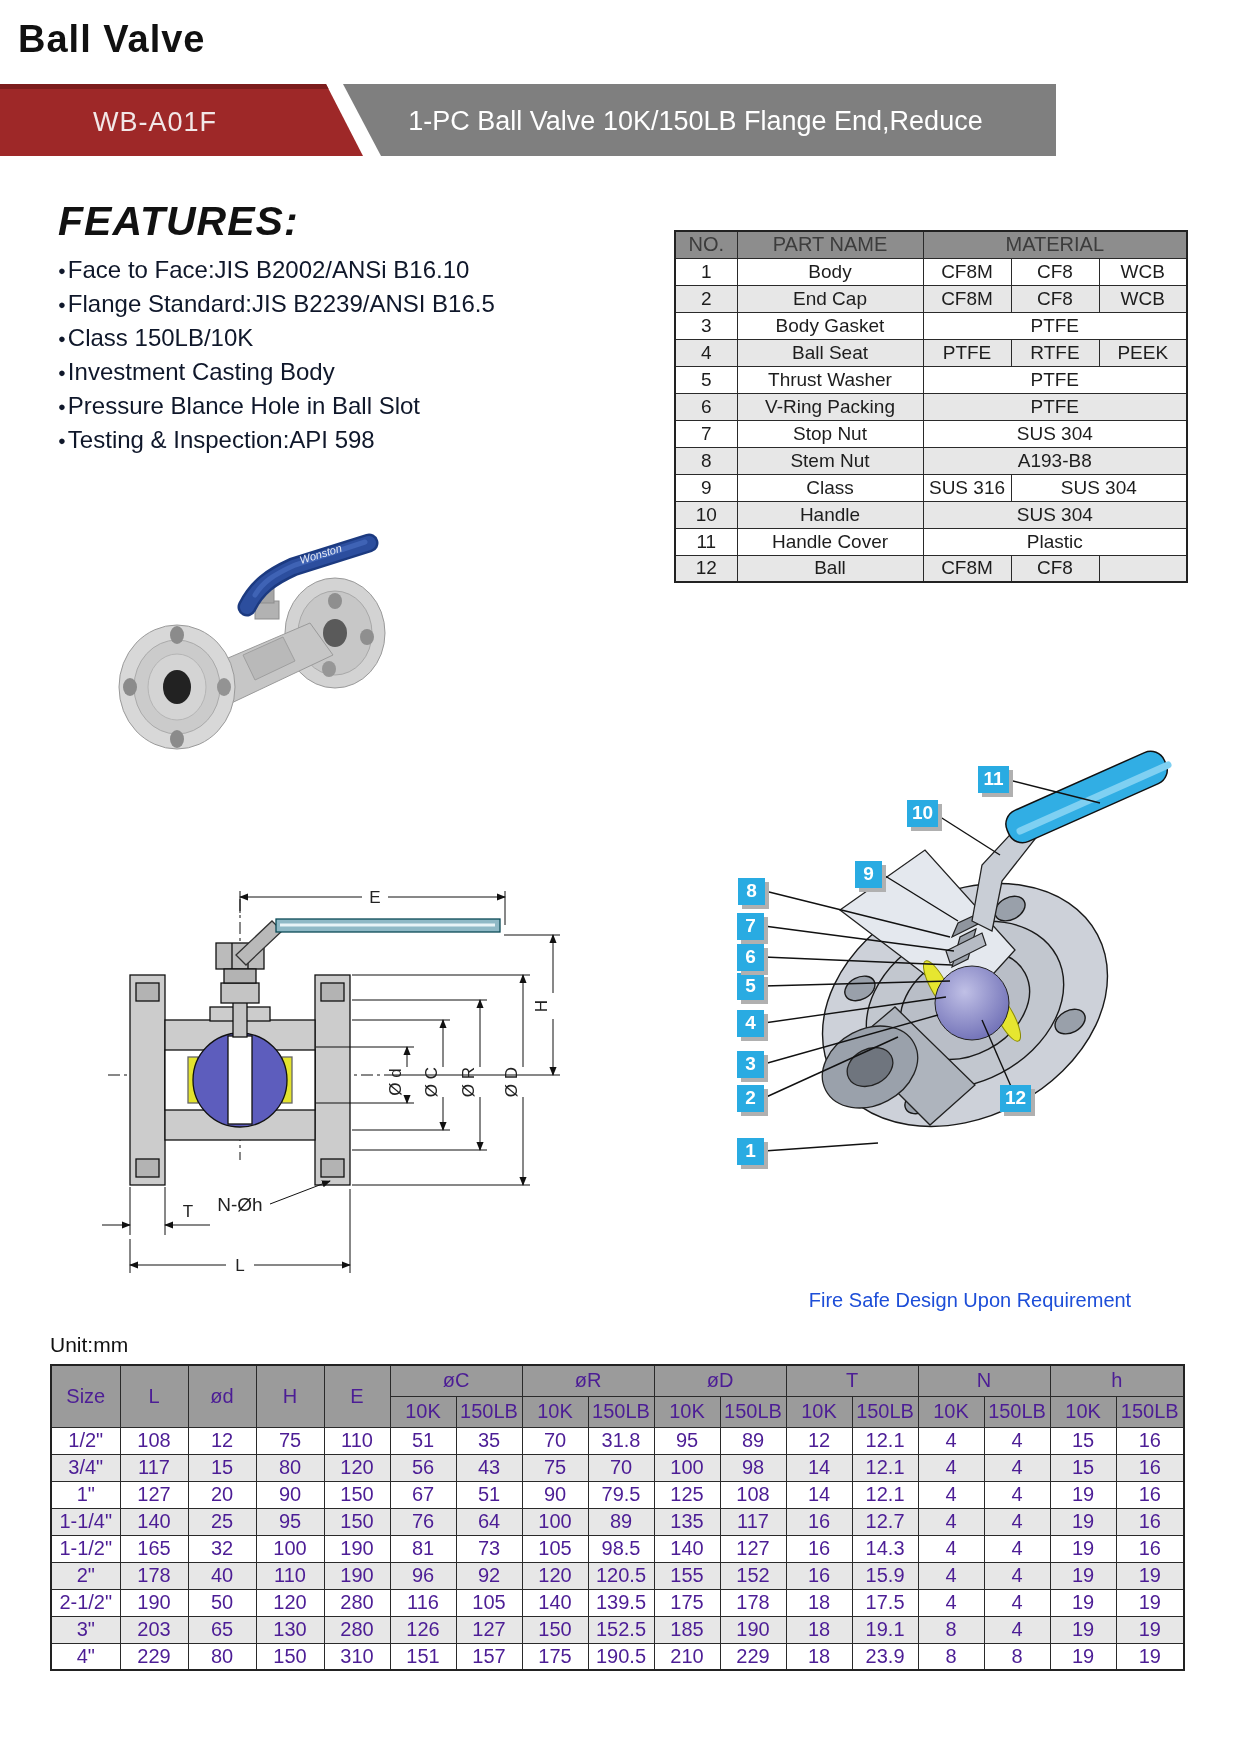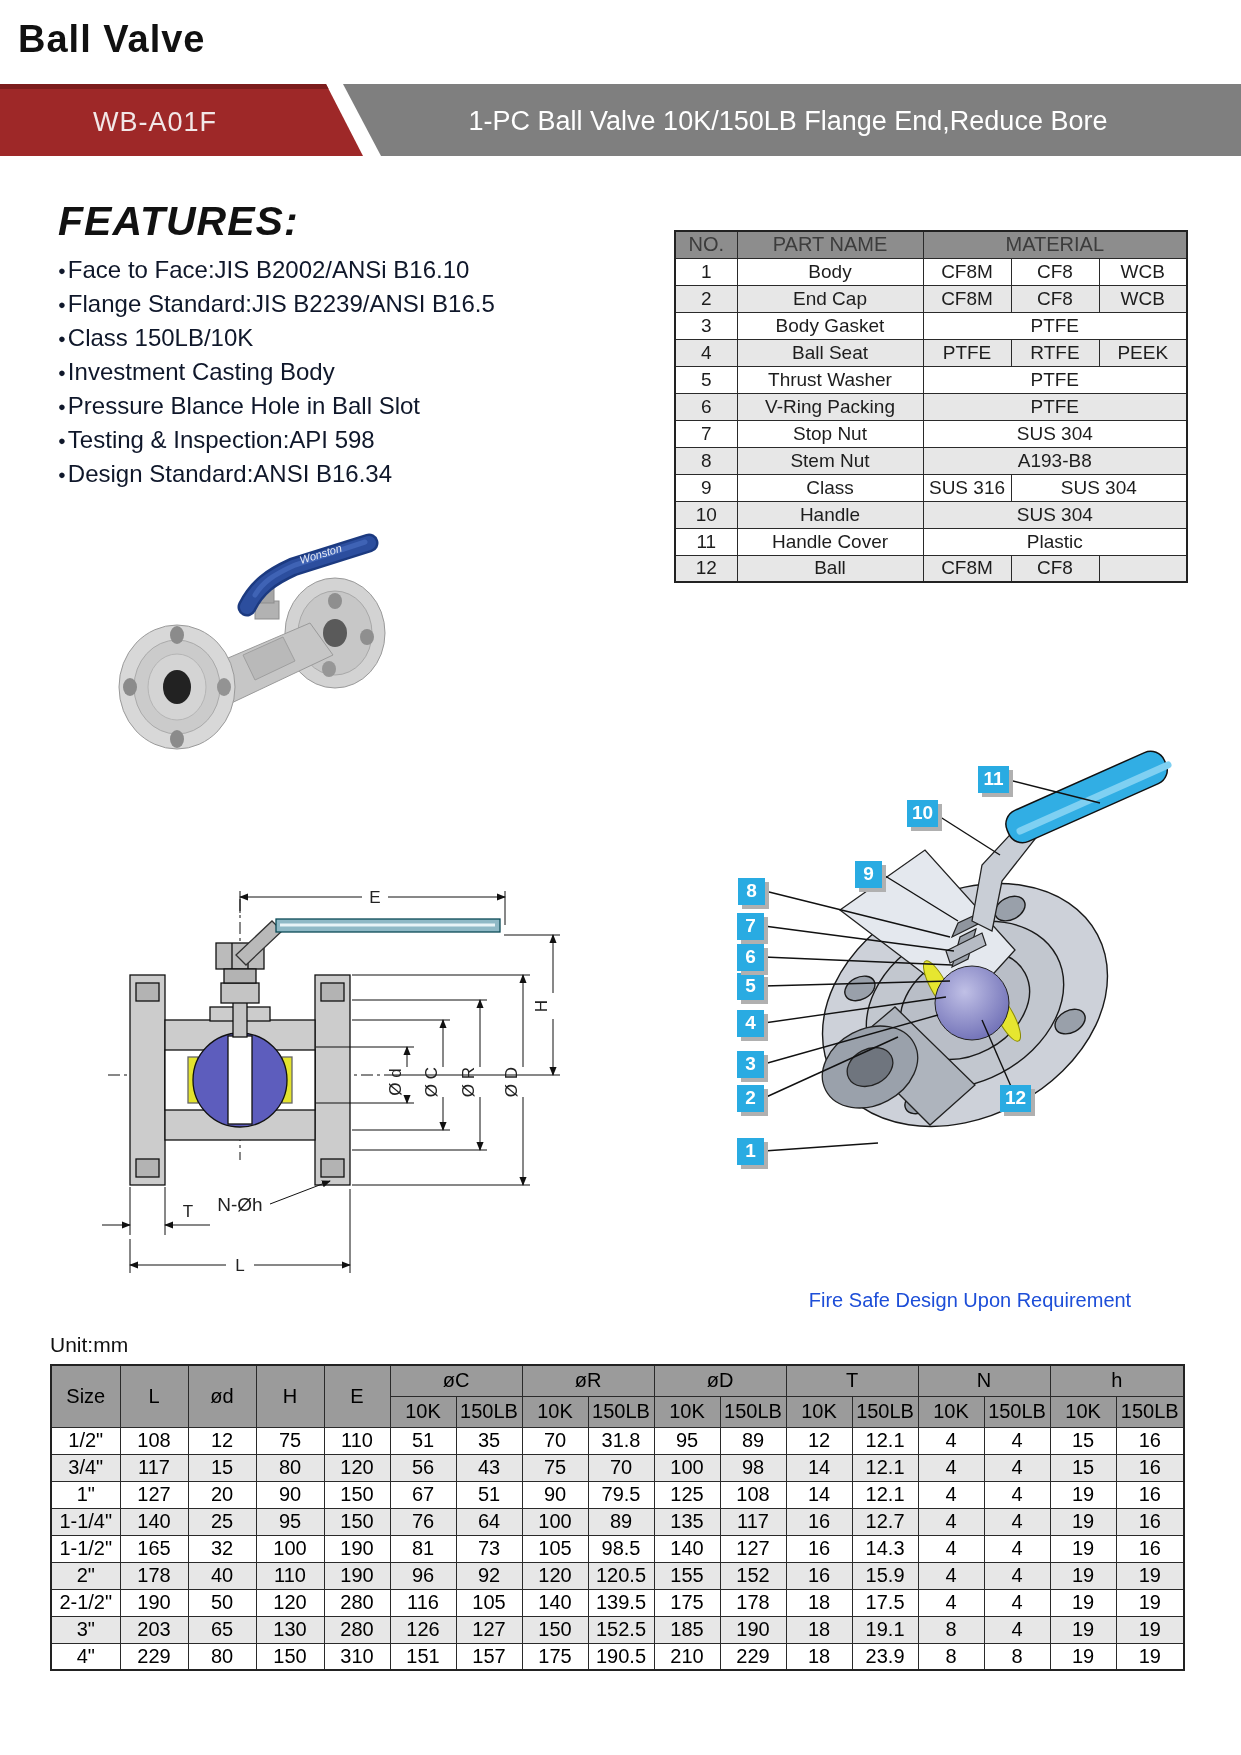--- a/index.html
+++ b/index.html
@@ -1,21 +1,21 @@
 <!DOCTYPE html>
 <html><head>
 <meta charset="utf-8">
 <style>
   * { margin:0; padding:0; box-sizing:border-box; }
   body { background:#e9e9e9; font-family:"Liberation Sans", sans-serif; }
   #page { position:relative; width:1241px; height:1755px; background:#ffffff; margin:0 auto; overflow:hidden; }
 
   
   #page-title { position:absolute; left:18px; top:18px; font-size:38px; font-weight:700; color:#111; letter-spacing:1px; }
-  .banner { position:absolute; left:0; top:84px; width:1241px; height:72px;border-radius:20px; }
+  .banner { position:absolute; left:0; top:84px; width:1056px; height:72px;border-radius:20px; }
   .banner-gray  { position:absolute; inset:0; background:#7f7f7f; }
   .banner-white { position:absolute; inset:0; background:#ffffff; clip-path:polygon(0 0, 343px 0, 381px 100%, 0 100%); }
   .banner-red   { position:absolute; inset:0; background:#9e2828; border-top:5px solid #7c1d1d; clip-path:polygon(0 0, 326px 0, 363px 100%, 0 100%); }
   .banner-model { position:absolute; left:40px; top:0; width:230px; height:72px; line-height:76px; text-align:center; font-size:27px; color:#f2e7e7; letter-spacing:1px; }
   .banner-desc  { position:absolute; left:390px; right:55px; top:0; height:72px; line-height:74px; text-align:center; font-size:27px; color:#ffffff; }
 
   
   #features { position:absolute; left:58px; top:198px; width:600px; }
   #features-heading { font-size:41px; font-weight:700; font-style:italic; color:#111; letter-spacing:1px; margin-bottom:8px; }
   #features-list { list-style:none; }
@@ -28,21 +28,21 @@
   #parts-table { border:2px solid #222; }
   #parts-table thead th { background:#8d8d8d; color:#3c3c3c; font-weight:400; font-size:20px; }
   #parts-table tr.alt td { background:#e7e7e7; }
 
   
   .abs { position:absolute; }
   #fire-safe-caption { position:absolute; left:700px; top:1289px; width:540px; text-align:center; font-size:20px; color:#1d4ed8; }
 
   
   #unit-label { position:absolute; left:50px; top:1333px; font-size:21px; color:#111; }
-  #dim-table { position:absolute; left:50px; top:1364px; width:1135px; border-collapse:collapse; table-layout:fixed; font-size:20px; color:#000000; border:2px solid #222; }
+  #dim-table { position:absolute; left:50px; top:1364px; width:1135px; border-collapse:collapse; table-layout:fixed; font-size:20px; color:#4c1d95; border:2px solid #222; }
   #dim-table th, #dim-table td { border:1px solid #2a2a2a; text-align:center; overflow:hidden; white-space:nowrap; }
   #dim-table thead th { background:#9b9b9b; font-weight:400; height:31px; }
   #dim-table td { height:27px; }
   #dim-table tr.alt td { background:#e7e7e7; }
 
   svg text { font-family:"Liberation Sans", sans-serif; }
   .dimlabel { font-size:17px; fill:#222; }
   .callout-num { font-size:19px; font-weight:700; fill:#ffffff; text-anchor:middle; }
 </style>
 </head>
@@ -62,21 +62,20 @@
 
   <div id="features">
     <div id="features-heading">FEATURES:</div>
     <ul id="features-list">
         <li>Face to Face:JIS B2002/ANSi B16.10</li>
         <li>Flange Standard:JIS B2239/ANSI B16.5</li>
         <li>Class 150LB/10K</li>
         <li>Investment Casting Body</li>
         <li>Pressure Blance Hole in Ball Slot</li>
         <li>Testing &amp; Inspection:API 598</li>
-        <li>Design Standard:ANSI B16.34</li>
       </ul>
   </div>
 
   <table id="parts-table">
     <colgroup>
         <col style="width:62px">
         <col style="width:186px">
         <col style="width:88px">
         <col style="width:88px">
         <col style="width:88px">

